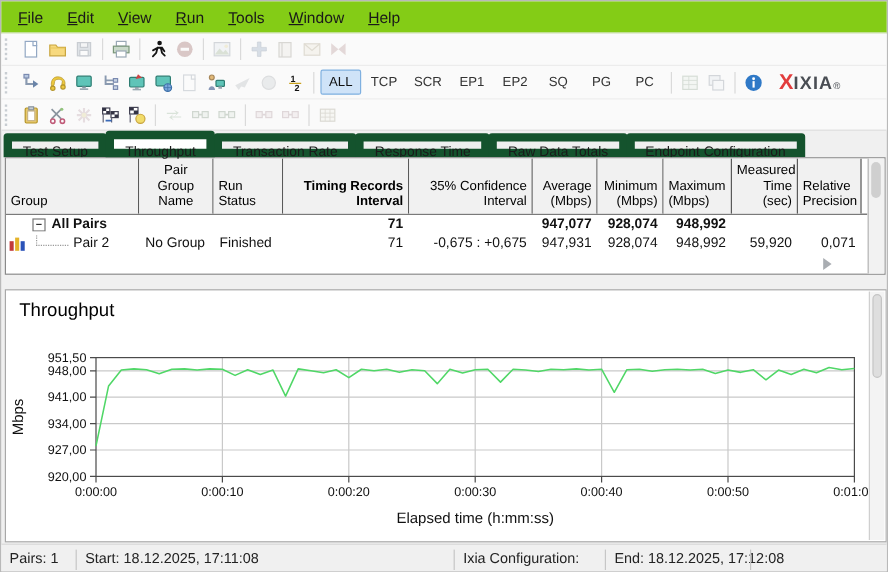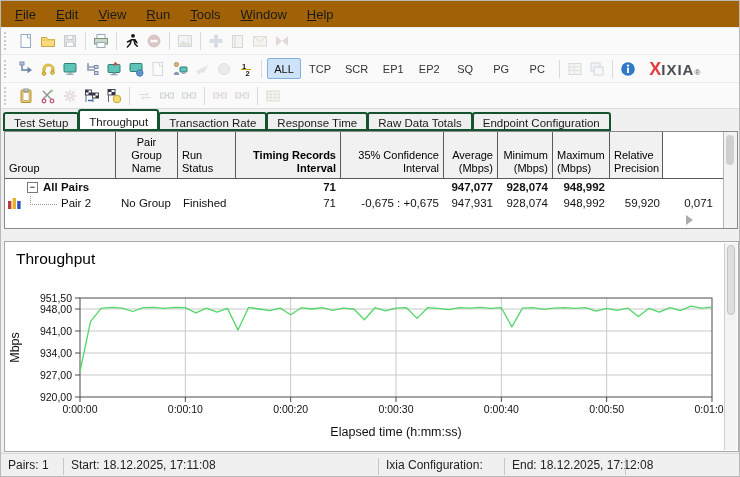--- a/index.html
+++ b/index.html
@@ -1,20 +1,20 @@
 <!DOCTYPE html>
 <html><head>
 <meta charset="utf-8">
 <style>
   html,body{margin:0;padding:0}
   body{width:740px;height:477px;position:relative;overflow:hidden;
        background:#f0f0f0;font-family:"Liberation Sans",sans-serif;color:#111;
        border:1px solid #b9b9b9;box-sizing:border-box}
   
-  .menubar{position:absolute;left:0;top:0;width:100%;height:27px;background:#a16207;
+  .menubar{position:absolute;left:0;top:0;width:100%;height:27px;background:#84cc16;
            border-bottom:1px solid #ececec;display:flex;align-items:center;padding-left:4px;box-sizing:border-box}
   .menu-item{font-size:13px;padding:4px 10px;color:#1a1a1a;cursor:default}
   .menu-item u{text-decoration:underline}
   
   .toolbar{position:absolute;left:0;width:100%;display:flex;align-items:center;background:#fafafa;box-sizing:border-box}
   #tb1{top:27px;height:27px;border-bottom:1px solid #ececec}
   #tb2{top:54px;height:28px;border-bottom:1px solid #ececec}
   #tb3{top:82px;height:26px;border-bottom:1px solid #dcdcdc}
   .grip{width:4px;height:18px;border-left:2px dotted #c8cdd2;margin:0 5px 0 3px}
   .tsep{width:1px;height:18px;background:#dadada;margin:0 4px}
@@ -22,21 +22,21 @@
   .tbtn.dis{opacity:.38;filter:grayscale(.6)}
   .fbtn{height:19px;min-width:22px;padding:0 5px;margin:0 1px;font-size:11px;color:#333;
         display:inline-flex;align-items:center;justify-content:center;border:1px solid transparent;border-radius:2px}
   .fbtn.active{background:#cfe3f8;border-color:#7fb0e0;color:#111}
   .brand{display:inline-flex;align-items:baseline;margin-left:10px}
   .brand .bx{color:#e23c3c;font-weight:900;font-size:18px;line-height:1;letter-spacing:-1px}
   .brand .bt{color:#4a4e54;font-weight:800;font-size:15px;letter-spacing:1px;margin-left:1px}
   .brand .bm{color:#4a4e54;font-size:8px;vertical-align:top}
   
   .tabstrip{position:absolute;left:0;top:108px;width:100%;height:22px;display:flex;align-items:flex-end;padding-left:2px;box-sizing:border-box}
-  .tab{font-size:11.5px;padding:3px 9px 3px 9px;border:2px solid #14532d;border-radius:3px 3px 0 0;
+  .tab{font-size:11.5px;padding:3px 9px 3px 9px;border:7px solid #14532d;border-radius:3px 3px 0 0;
        background:#efefef;color:#1a1a1a;margin-right:-1px;height:19px;box-sizing:border-box;white-space:nowrap}
   .tab.active{background:#fff;height:22px;padding-top:5px;position:relative;z-index:2}
   
   .results{position:absolute;left:3px;top:130px;width:734px;height:98px;background:#fff;
            border:1px solid #8a8a8a;box-sizing:border-box;display:flex}
   .tablearea{flex:1;position:relative;overflow:hidden}
   .thead{display:flex;height:46px;border-bottom:1px solid #5a5a5a}
   .hcell{box-sizing:border-box;border-right:1px solid #5a5a5a;display:flex;flex-direction:column;
          justify-content:flex-end;padding:2px 4px 3px 4px;font-size:11px;line-height:1.18;background:#f1f1f1;color:#000}
   .trow{display:flex;height:16px;align-items:center;font-size:11.5px}
@@ -384,20 +384,24 @@
           <span>Average</span>
           <span>(Mbps)</span>
         </div>
         <div class="hcell" style="width: 55px; text-align: right;">
           <span>Minimum</span>
           <span>(Mbps)</span>
         </div>
         <div class="hcell" style="width: 57px; text-align: left;">
           <span>Maximum</span>
           <span>(Mbps)</span>
+        </div>
+        <div class="hcell" style="width: 55px; text-align: right;">
+          <span>Measured</span>
+          <span>Time (sec)</span>
         </div>
         <div class="hcell" style="width: 53px; text-align: left;">
           <span>Relative</span>
           <span>Precision</span>
         </div>
       </div>
     <div id="tbody">
         <div class="trow bold">
           <div class="tcell" style="width: 111px; text-align: left; display: flex; align-items: center; padding: 0px;">
             <span class="expandbox">−</span>

